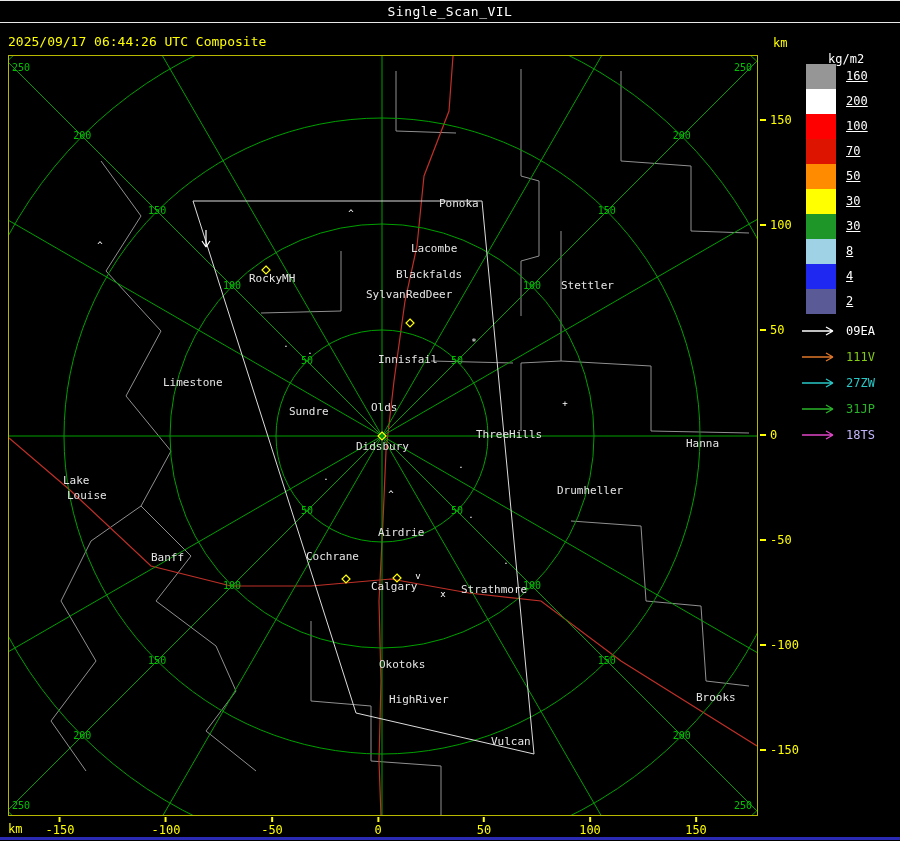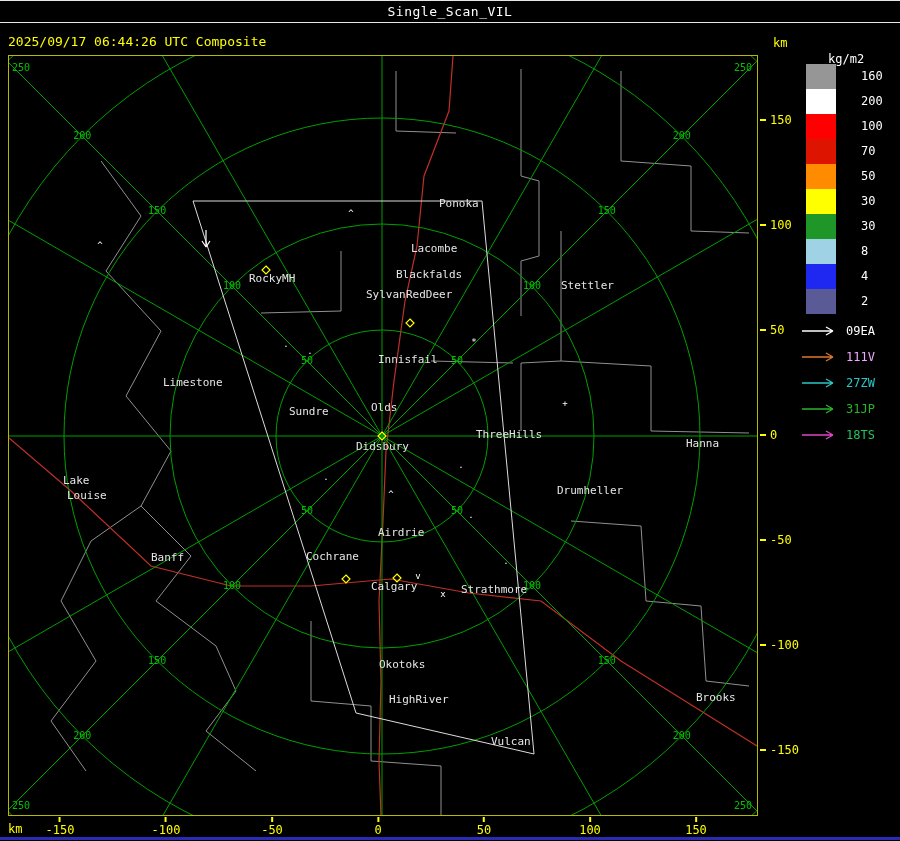--- a/index.html
+++ b/index.html
@@ -22,21 +22,21 @@
   .map-frame {
     position:absolute; left:8px; top:55px; width:750px; height:761px;
     border:1px solid #b8b800; background:#000;
   }
   .map-frame svg { display:block; }
 
   .legend-unit { position:absolute; left:828px; top:52px; color:#ffffff; font-size:12px; }
   .swatch-col { position:absolute; left:806px; top:64px; }
   .swatch-row { display:flex; height:25px; }
   .swatch { width:30px; height:25px; }
-  .swatch-label { color:#ffffff; font-size:12px; margin-left:25px; line-height:25px; }
+  .swatch-label { color:#ffffff; font-size:12px; margin-left:10px; line-height:25px;text-decoration:underline; }
   .tracks { position:absolute; left:800px; top:318px; }
   .track-row { display:flex; align-items:center; height:26px; }
   .track-label { font-size:12px; margin-left:6px; }
 
   .rtick { position:absolute; left:760px; display:flex; align-items:center;
            color:#ffff00; font-size:12px; height:16px; }
   .rtick .dash { width:6px; height:2px; background:#ffff00; margin-right:4px; display:inline-block; }
 
   .btick { position:absolute; top:817px; color:#ffff00; font-size:12px;
            text-align:center; transform:translateX(-50%); }
@@ -289,36 +289,36 @@
       <div class="track-row">
         <svg width="40" height="12">
           <path d="M2 6 L33 6 M33 6 L26 2 M33 6 L26 10" stroke="#ffffff" fill="none" stroke-width="1.3"></path>
         </svg>
         <span class="track-label" style="color: rgb(255, 255, 255);">09EA</span>
       </div>
       <div class="track-row">
         <svg width="40" height="12">
           <path d="M2 6 L33 6 M33 6 L26 2 M33 6 L26 10" stroke="#e07828" fill="none" stroke-width="1.3"></path>
         </svg>
-        <span class="track-label" style="color: #f0abfc;">111V</span>
+        <span class="track-label" style="color: #84cc16;">111V</span>
       </div>
       <div class="track-row">
         <svg width="40" height="12">
           <path d="M2 6 L33 6 M33 6 L26 2 M33 6 L26 10" stroke="#28c8c8" fill="none" stroke-width="1.3"></path>
         </svg>
         <span class="track-label" style="color: rgb(40, 200, 200);">27ZW</span>
       </div>
       <div class="track-row">
         <svg width="40" height="12">
           <path d="M2 6 L33 6 M33 6 L26 2 M33 6 L26 10" stroke="#28b428" fill="none" stroke-width="1.3"></path>
         </svg>
         <span class="track-label" style="color: rgb(40, 180, 40);">31JP</span>
       </div>
       <div class="track-row">
         <svg width="40" height="12">
           <path d="M2 6 L33 6 M33 6 L26 2 M33 6 L26 10" stroke="#e046c8" fill="none" stroke-width="1.3"></path>
         </svg>
-        <span class="track-label" style="color: #22c55e;">18TS</span>
+        <span class="track-label" style="color: #c4b5fd;">18TS</span>
       </div>
     </div>
 
   <div class="bottom-line"></div>
 </div>
 
 </body></html>

